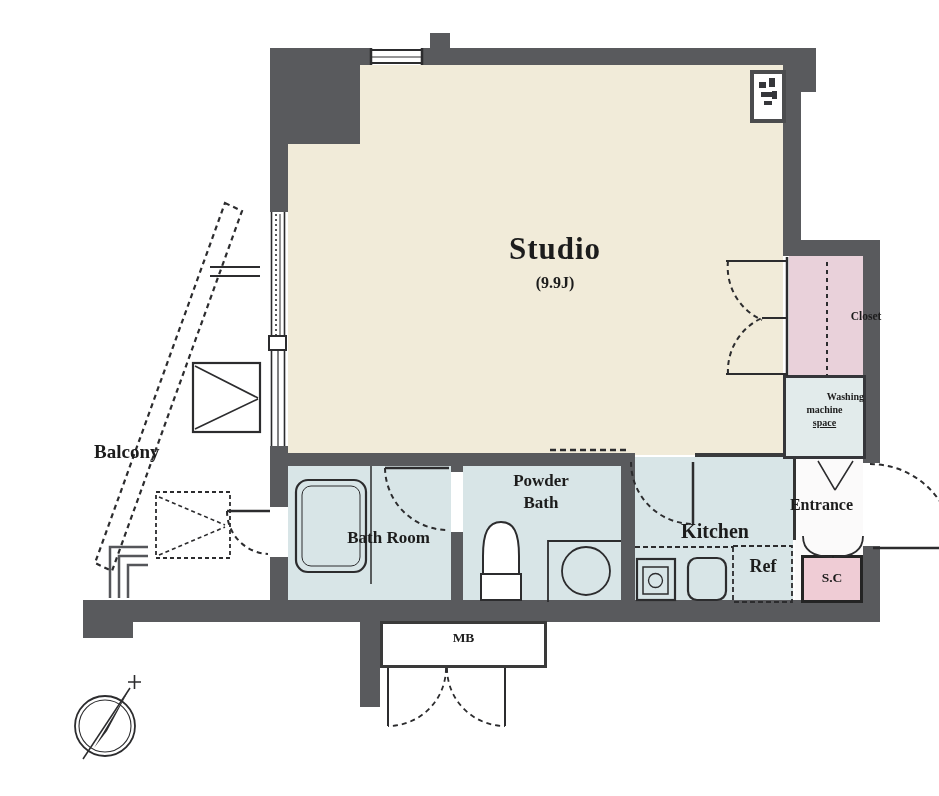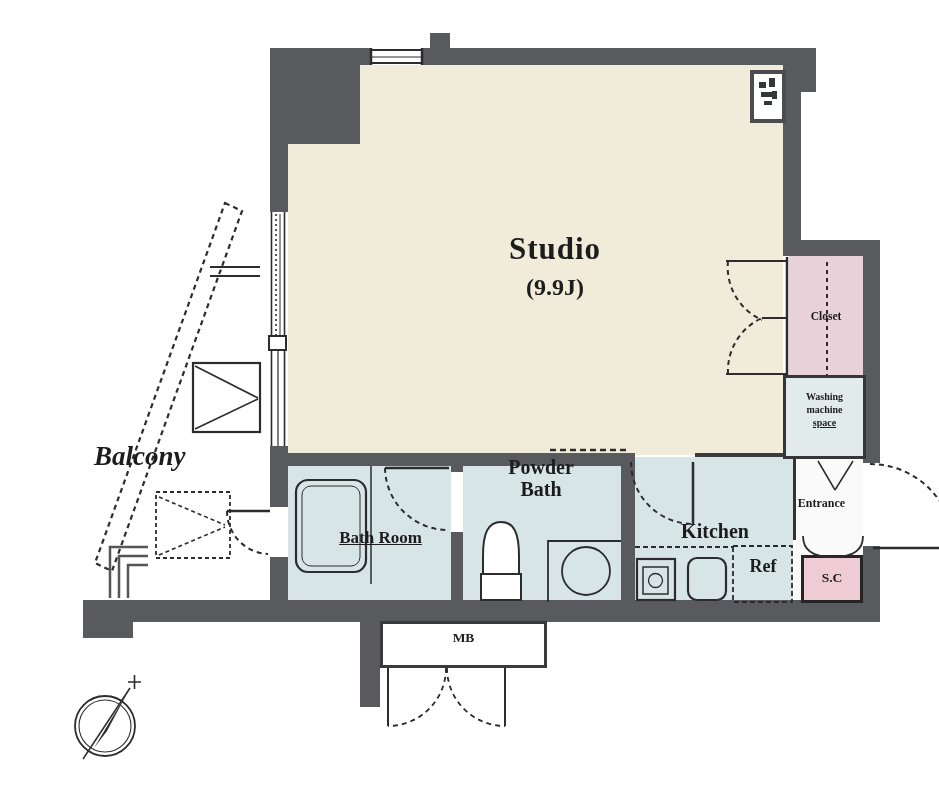--- a/index.html
+++ b/index.html
@@ -167,39 +167,39 @@
     <g>
       <circle cx="67" cy="726" r="30" class="ln" stroke-width="1.8"></circle>
       <circle cx="67" cy="726" r="26" class="ln" stroke-width="1.1"></circle>
       <path class="ln" stroke-width="1.5" d="M45,759 L92,688"></path>
       <polygon points="92,688 56,748 69,731" fill="#2b2b2d"></polygon>
       <path class="ln" stroke-width="1.6" d="M90,682 H103 M96.5,675 V689"></path>
     </g>
   </svg>
 
   <div class="lbl" style="left:402px;top:231px;width:230px;font-size:31px;letter-spacing:1px;">Studio</div>
-  <div class="lbl" style="left:402px;top:274px;width:230px;font-size:24px;">(9.9J)</div>
-
-  <div class="lbl" style="left:56px;top:441px;font-size:27px;text-align:left;font-style:italic;">Balcony</div>
-
-  <div class="lbl" style="left:270px;top:528px;width:145px;font-size:17px;text-decoration:underline;">Bath Room</div>
-
-  <div class="lbl" style="left:443px;top:456px;width:120px;font-size:20px;line-height:22px;">
+  <div class="lbl" style="left:402px;top:274px;width:230px;font-size:16px;">(9.9J)</div>
+
+  <div class="lbl" style="left:56px;top:441px;font-size:19px;text-align:left;">Balcony</div>
+
+  <div class="lbl" style="left:278px;top:528px;width:145px;font-size:17px;">Bath Room</div>
+
+  <div class="lbl" style="left:443px;top:470px;width:120px;font-size:17px;line-height:22px;">
     <span style="display:block;">Powder</span>
     <span style="display:block;">Bath</span>
   </div>
 
   <div class="lbl" style="left:617px;top:520px;width:120px;font-size:20px;">Kitchen</div>
 
-  <div class="lbl" style="left:736px;top:496px;width:95px;font-size:12px;">Entrance</div>
-
-  <div class="lbl" style="left:751px;top:310px;width:74px;font-size:11.5px;">Closet</div>
+  <div class="lbl" style="left:736px;top:496px;width:95px;font-size:16px;">Entrance</div>
+
+  <div class="lbl" style="left:751px;top:310px;width:74px;font-size:11.5px;padding-left:40px;">Closet</div>
 
   <div class="lbl" style="left:747px;top:390px;width:79px;font-size:10px;line-height:13px;">
-    <span style="display:block;">Washing</span>
+    <span style="display:block;text-align:right;">Washing</span>
     <span style="display:block;">machine</span>
     <span style="display:block;text-decoration:underline;">space</span>
   </div>
 
   <div class="lbl" style="left:763px;top:570px;width:62px;font-size:13.5px;font-weight:700;">S.C</div>
 
   <div class="lbl" style="left:700px;top:556px;width:50px;font-size:18px;">Ref</div>
 
   <div class="lbl" style="left:342px;top:630px;width:167px;font-size:13.5px;">MB</div>
 

